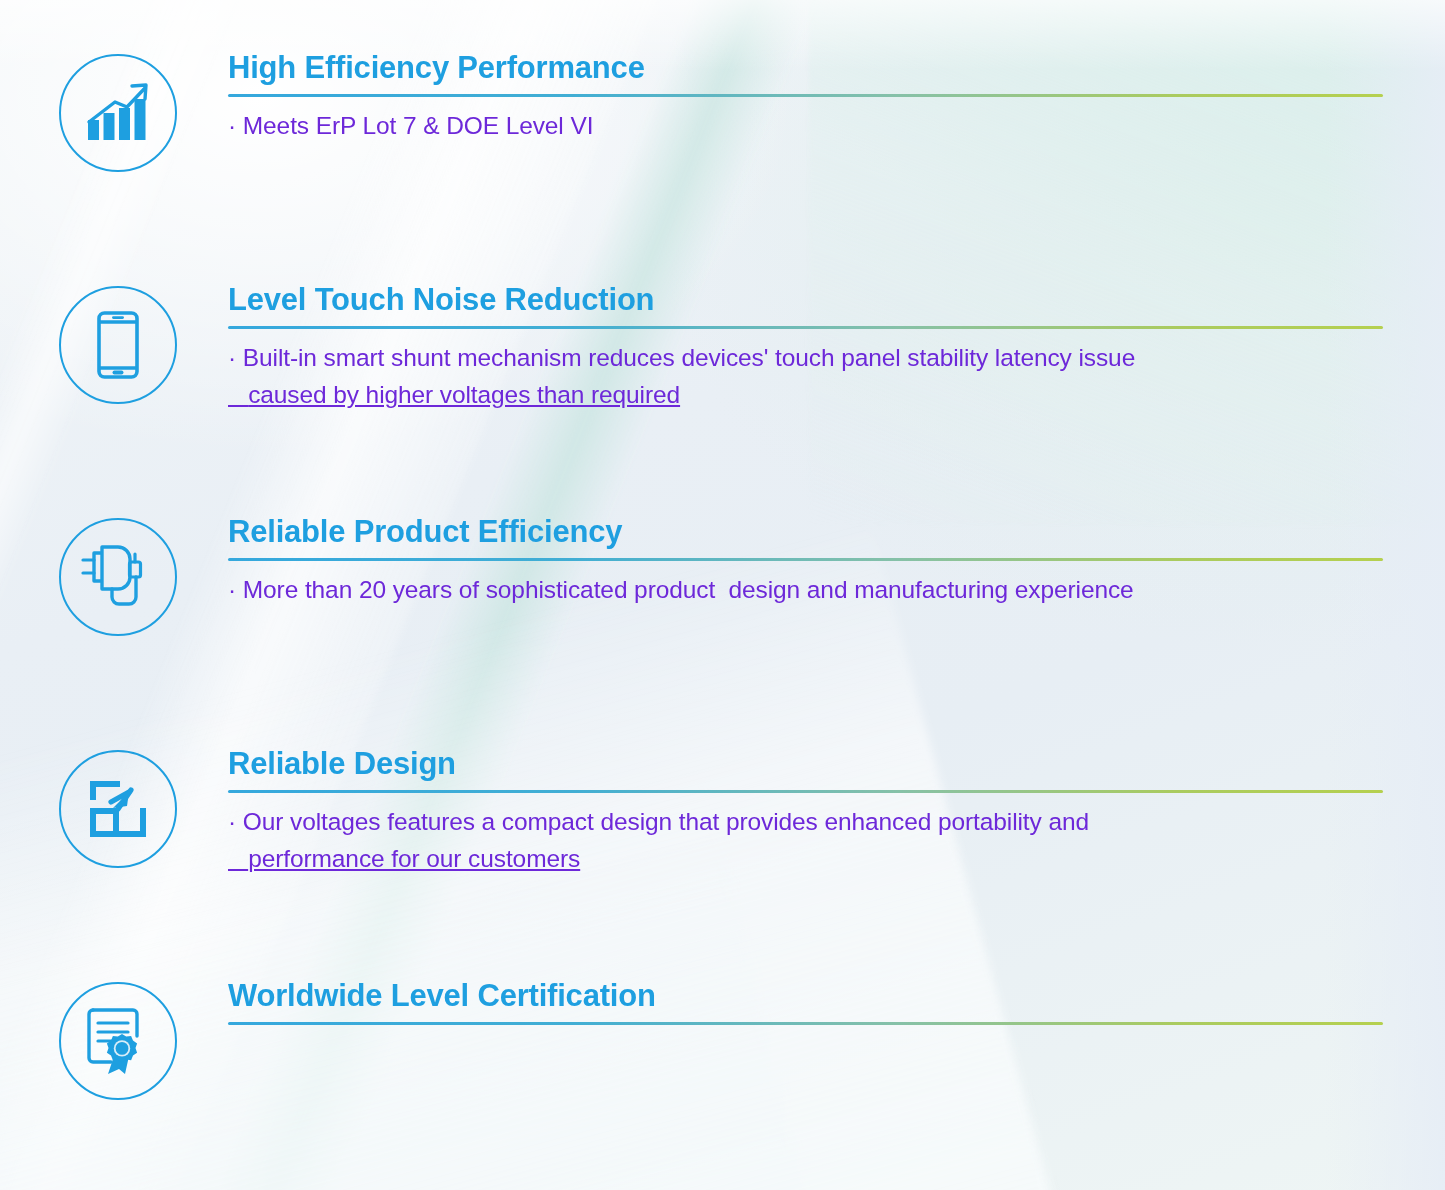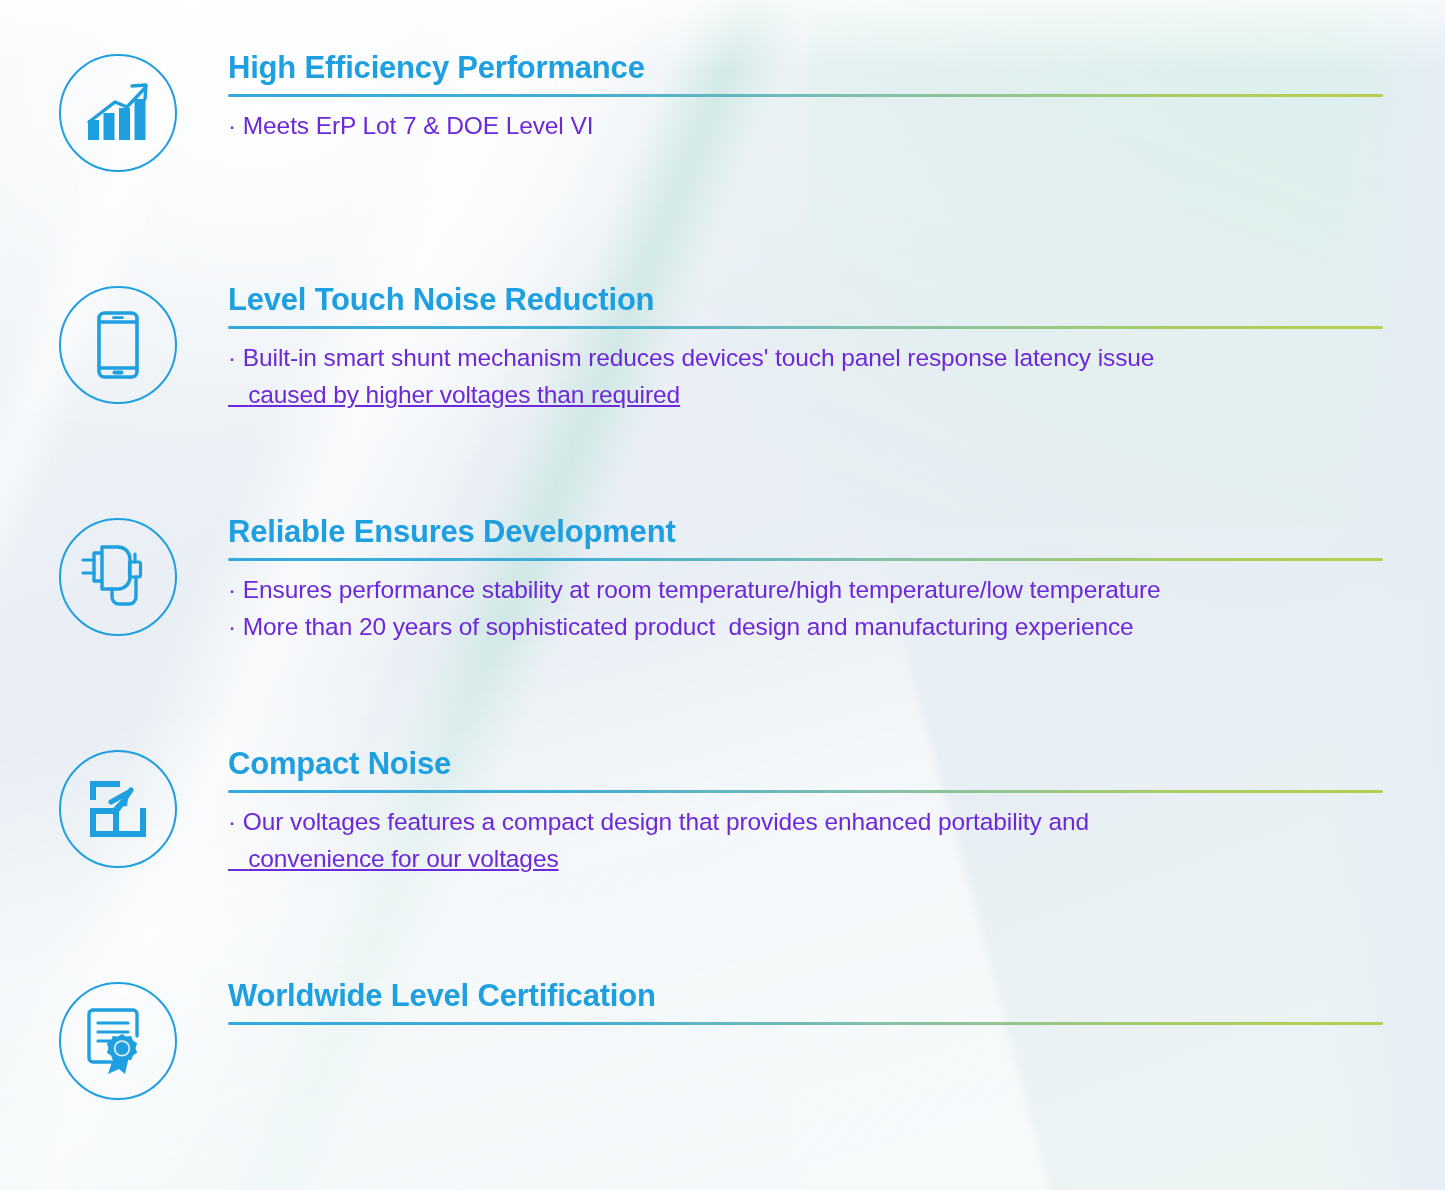--- a/index.html
+++ b/index.html
@@ -236,65 +236,64 @@
         <path d="M2 11 H40" stroke="#1e9fe0" stroke-width="3.6"></path>
         <path d="M2 57 H40" stroke="#1e9fe0" stroke-width="3.6"></path>
         <rect x="15" y="5.2" width="12" height="2.8" rx="1.4" fill="#1e9fe0"></rect>
         <rect x="15.5" y="59.5" width="11" height="4" rx="2" fill="#1e9fe0"></rect>
       </svg>
     </div>
     <div class="feature-body">
       <h2 class="feature-title">Level Touch Noise Reduction</h2>
       <div class="feature-divider"></div>
       <div class="feature-lines">
-        <div class="feature-line">· Built-in smart shunt mechanism reduces devices' touch panel response latency issue</div>
+        <div class="feature-line">· Built-in smart shunt mechanism reduces devices' touch panel stability latency issue</div>
         <div class="feature-line indented">   caused by higher voltages than required</div>
       </div>
     </div>
   </section>
 
   <section class="feature-row">
     <div class="icon-circle">
       <svg width="76" height="70" viewBox="0 0 76 70" fill="none">
         <path d="M22 5 H38 a12 12 0 0 1 12 12 v18 a12 12 0 0 1 -12 12 H22 Z" stroke="#1e9fe0" stroke-width="3.4" stroke-linejoin="round"></path>
         <path d="M22 11 H14 v28 h8" stroke="#1e9fe0" stroke-width="3.4" stroke-linejoin="round"></path>
         <path d="M14 18 H3" stroke="#1e9fe0" stroke-width="3.2" stroke-linecap="round"></path>
         <path d="M14 31 H3" stroke="#1e9fe0" stroke-width="3.2" stroke-linecap="round"></path>
         <path d="M32 47 v8 a7 7 0 0 0 7 7 h10 a7 7 0 0 0 7 -7 V35" stroke="#1e9fe0" stroke-width="3.4" stroke-linecap="round" stroke-linejoin="round"></path>
         <rect x="49.5" y="20" width="11" height="15" rx="2" stroke="#1e9fe0" stroke-width="3.2"></rect>
         <path d="M55 12 V20" stroke="#1e9fe0" stroke-width="3.2" stroke-linecap="round"></path>
       </svg>
     </div>
     <div class="feature-body">
-      <h2 class="feature-title">Reliable Ensures Development</h2>
+      <h2 class="feature-title">Reliable Product Efficiency</h2>
       <div class="feature-divider"></div>
       <div class="feature-lines">
-        <div class="feature-line">· Ensures performance stability at room temperature/high temperature/low temperature</div>
         <div class="feature-line">· More than 20 years of sophisticated product  design and manufacturing experience</div>
       </div>
     </div>
   </section>
 
   <section class="feature-row">
     <div class="icon-circle">
       <svg width="62" height="62" viewBox="0 0 62 62" fill="none">
         <path d="M6 22 V6 H33" stroke="#1e9fe0" stroke-width="6"></path>
         <path d="M56 30 V56 H30" stroke="#1e9fe0" stroke-width="6"></path>
         <rect x="6" y="33" width="23" height="23" stroke="#1e9fe0" stroke-width="6"></rect>
         <path d="M24 24 L42 14" stroke="#1e9fe0" stroke-width="5.2" stroke-linecap="round"></path>
         <path d="M42 14 L40 28 L26 30 Z" fill="#1e9fe0"></path>
         <path d="M44 12 L31 31" stroke="#1e9fe0" stroke-width="5.2" stroke-linecap="round"></path>
       </svg>
     </div>
     <div class="feature-body">
-      <h2 class="feature-title">Compact Noise</h2>
+      <h2 class="feature-title">Reliable Design</h2>
       <div class="feature-divider"></div>
       <div class="feature-lines">
         <div class="feature-line">· Our voltages features a compact design that provides enhanced portability and</div>
-        <div class="feature-line indented">   convenience for our voltages</div>
+        <div class="feature-line indented">   performance for our customers</div>
       </div>
     </div>
   </section>
 
   <section class="feature-row">
     <div class="icon-circle">
       <svg width="66" height="70" viewBox="0 0 66 70" fill="none">
         <path d="M8 4 H48 a4 4 0 0 1 4 4 V30" stroke="#1e9fe0" stroke-width="3.4" stroke-linecap="round" stroke-linejoin="round"></path>
         <path d="M8 4 a4 4 0 0 0 -4 4 V52 a4 4 0 0 0 4 4 H26" stroke="#1e9fe0" stroke-width="3.4" stroke-linecap="round" stroke-linejoin="round"></path>
         <path d="M13 17 H43" stroke="#1e9fe0" stroke-width="3.2" stroke-linecap="round"></path>

